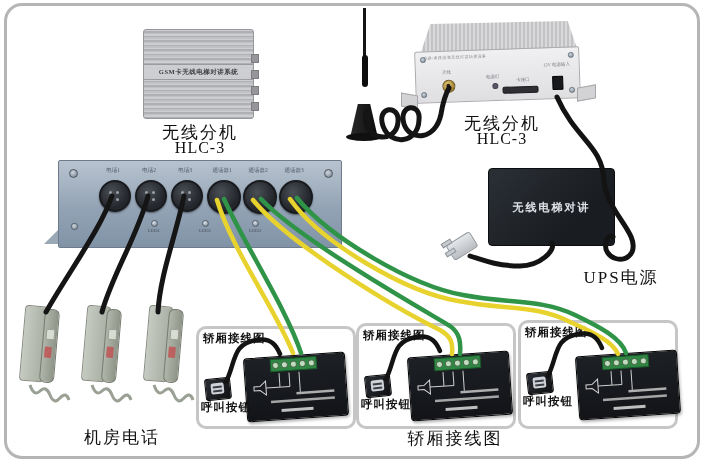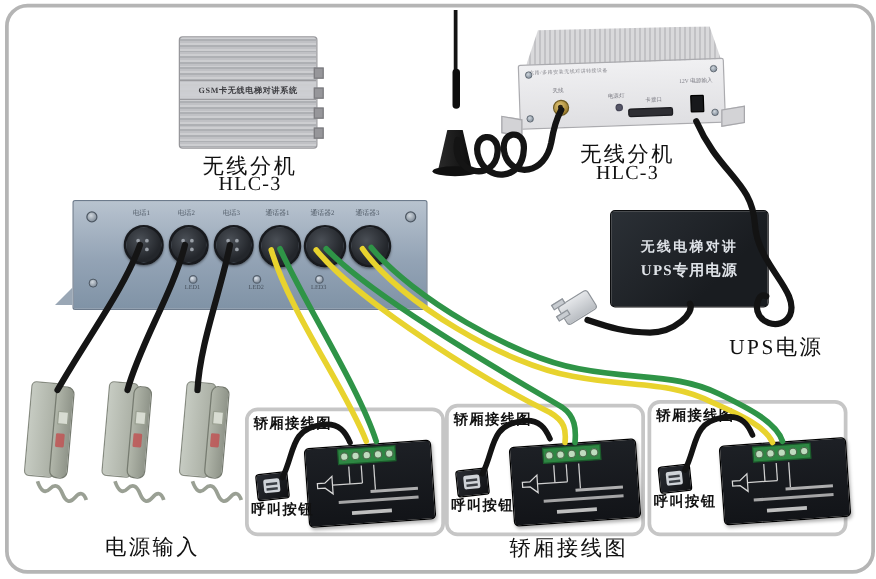--- a/index.html
+++ b/index.html
@@ -138,21 +138,20 @@
     <div class="abs ledlabel" style="left:184px;top:67px;">LED3</div>
 
     <div class="abs screw" style="left:10px;top:8px;"></div>
     <div class="abs screw" style="right:8px;top:8px;"></div>
     <div class="abs screw" style="left:11px;bottom:16px;transform:scale(.8);"></div>
   </div>
   <div class="abs mflange" style="left:44px;top:230px;"></div>
 
   <div class="abs upsbox">
     <div class="upsline" style="font-size:11px;letter-spacing:2px;">无线电梯对讲</div>
-    <div class="upsline" style="font-size:12px;letter-spacing:1px;">UPS专用电源</div>
   </div>
   <div class="abs plug"></div>
   <div class="abs prong" style="left:441px;top:241px;transform:rotate(-32deg);"></div>
   <div class="abs prong" style="left:445px;top:250px;transform:rotate(-32deg);"></div>
   <div class="abs caption" style="left:576px;top:266px;width:90px;">UPS电源</div>
 
   <div class="abs phone" style="left:22px;top:306px;">
     <div class="phonebody"></div>
       <div class="handset"></div>
       <div class="keytag"></div>
@@ -163,21 +162,21 @@
       <div class="handset"></div>
       <div class="keytag"></div>
       <div class="redtag"></div>
   </div>
   <div class="abs phone" style="left:146px;top:306px;">
     <div class="phonebody"></div>
       <div class="handset"></div>
       <div class="keytag"></div>
       <div class="redtag"></div>
   </div>
-  <div class="abs caption" style="left:52px;top:426px;width:140px;">电源输入</div>
+  <div class="abs caption" style="left:52px;top:426px;width:140px;">机房电话</div>
 
   <div class="abs module" style="left:196px;top:326px;width:154px;height:97px;">
     <div class="mtitle">轿厢接线图</div>
     <div class="mbox" style="left:46px;top:26px;">
       <svg width="100" height="62" viewBox="0 0 100 62">
         <rect x="26" y="2" width="46" height="12" fill="#2e8743" stroke="#1b5a2b"></rect>
         <circle cx="31" cy="8" r="3" fill="#bfdcbf" stroke="#4c6b4c"></circle>
           <circle cx="40" cy="8" r="3" fill="#bfdcbf" stroke="#4c6b4c"></circle>
           <circle cx="49" cy="8" r="3" fill="#bfdcbf" stroke="#4c6b4c"></circle>
           <circle cx="58" cy="8" r="3" fill="#bfdcbf" stroke="#4c6b4c"></circle>

